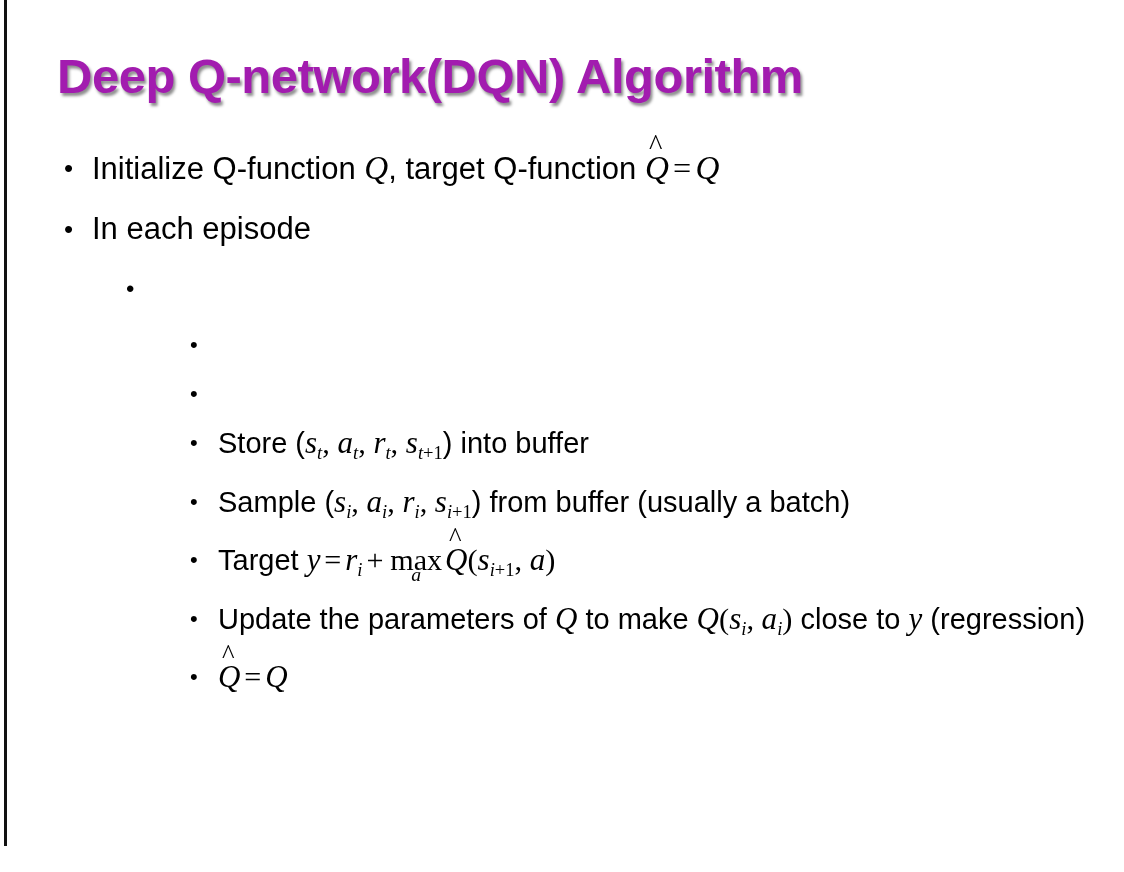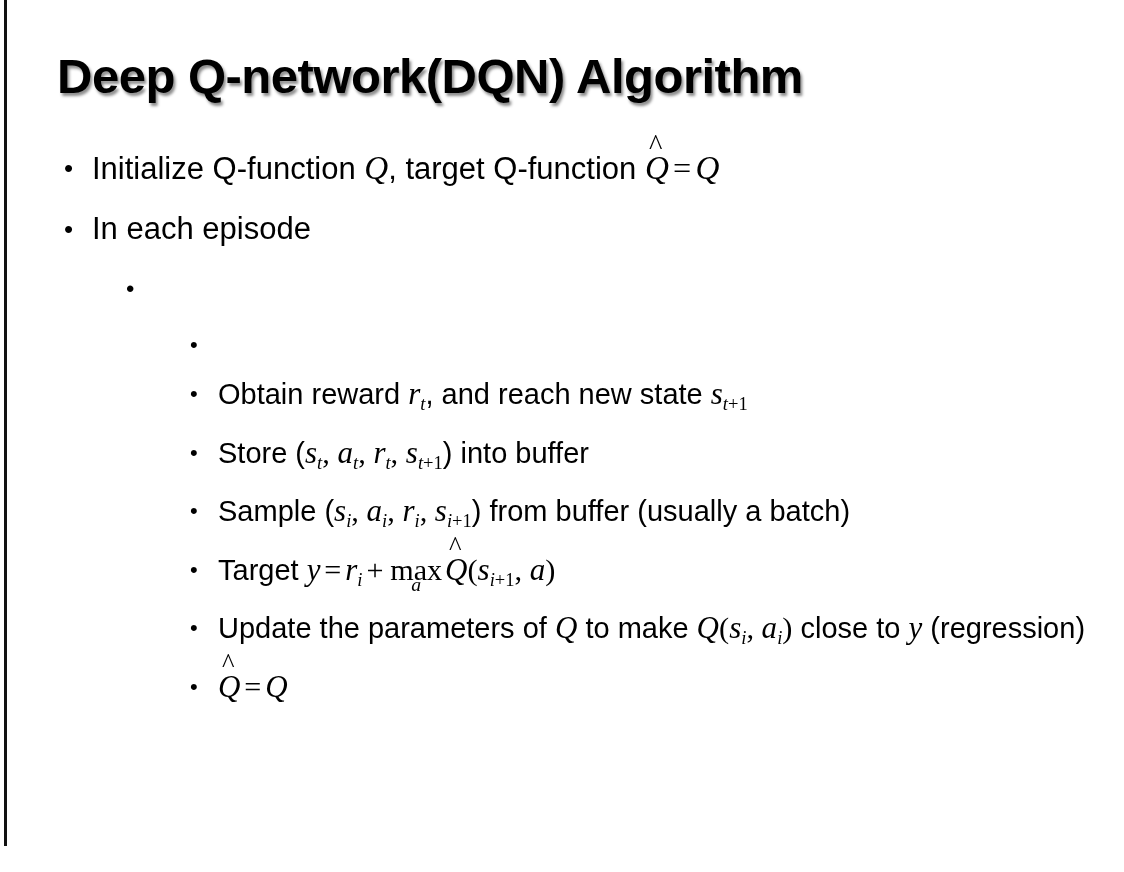--- a/index.html
+++ b/index.html
@@ -27,21 +27,21 @@
   }
 
   .title {
     position: absolute;
     left: 57px;
     top: 48px;
     font-size: 49px;
     font-weight: bold;
     letter-spacing: -0.5px;
     white-space: nowrap;
-    color: #000000;
+    color: #a21caf;
     text-shadow: 2px 3px 3px rgba(0,0,0,0.45);
     text-align: center;
   }
 
   .body {
     position: absolute;
     left: 0;
     top: 146px;
     width: 1124px;
   }
@@ -199,21 +199,20 @@
     <div class="bullet-row lvl2">
       <span class="dot">•</span>
     </div>
 
     <div class="bullet-row lvl3">
       <span class="dot">•</span>
     </div>
 
     <div class="bullet-row lvl3">
       <span class="dot">•</span>
-      <span class="btext"><span>Obtain reward </span><span class="mi">r</span><span class="sub">t</span><span>, and reach new state </span><span class="mi">s</span><span class="sub"><span>t</span><span class="up">+1</span></span></span>
     </div>
 
     <div class="bullet-row lvl3">
       <span class="dot">•</span>
       <span class="btext"><span>Store (</span><span class="mi">s</span><span class="sub">t</span><span class="mn">, </span><span class="mi">a</span><span class="sub">t</span><span class="mn">, </span><span class="mi">r</span><span class="sub">t</span><span class="mn">, </span><span class="mi">s</span><span class="sub"><span>t</span><span class="up">+1</span></span><span>) into buffer</span></span>
     </div>
 
     <div class="bullet-row lvl3">
       <span class="dot">•</span>
       <span class="btext"><span>Sample (</span><span class="mi">s</span><span class="sub">i</span><span class="mn">, </span><span class="mi">a</span><span class="sub">i</span><span class="mn">, </span><span class="mi">r</span><span class="sub">i</span><span class="mn">, </span><span class="mi">s</span><span class="sub"><span>i</span><span class="up">+1</span></span><span>) from buffer (usually a batch)</span></span>

